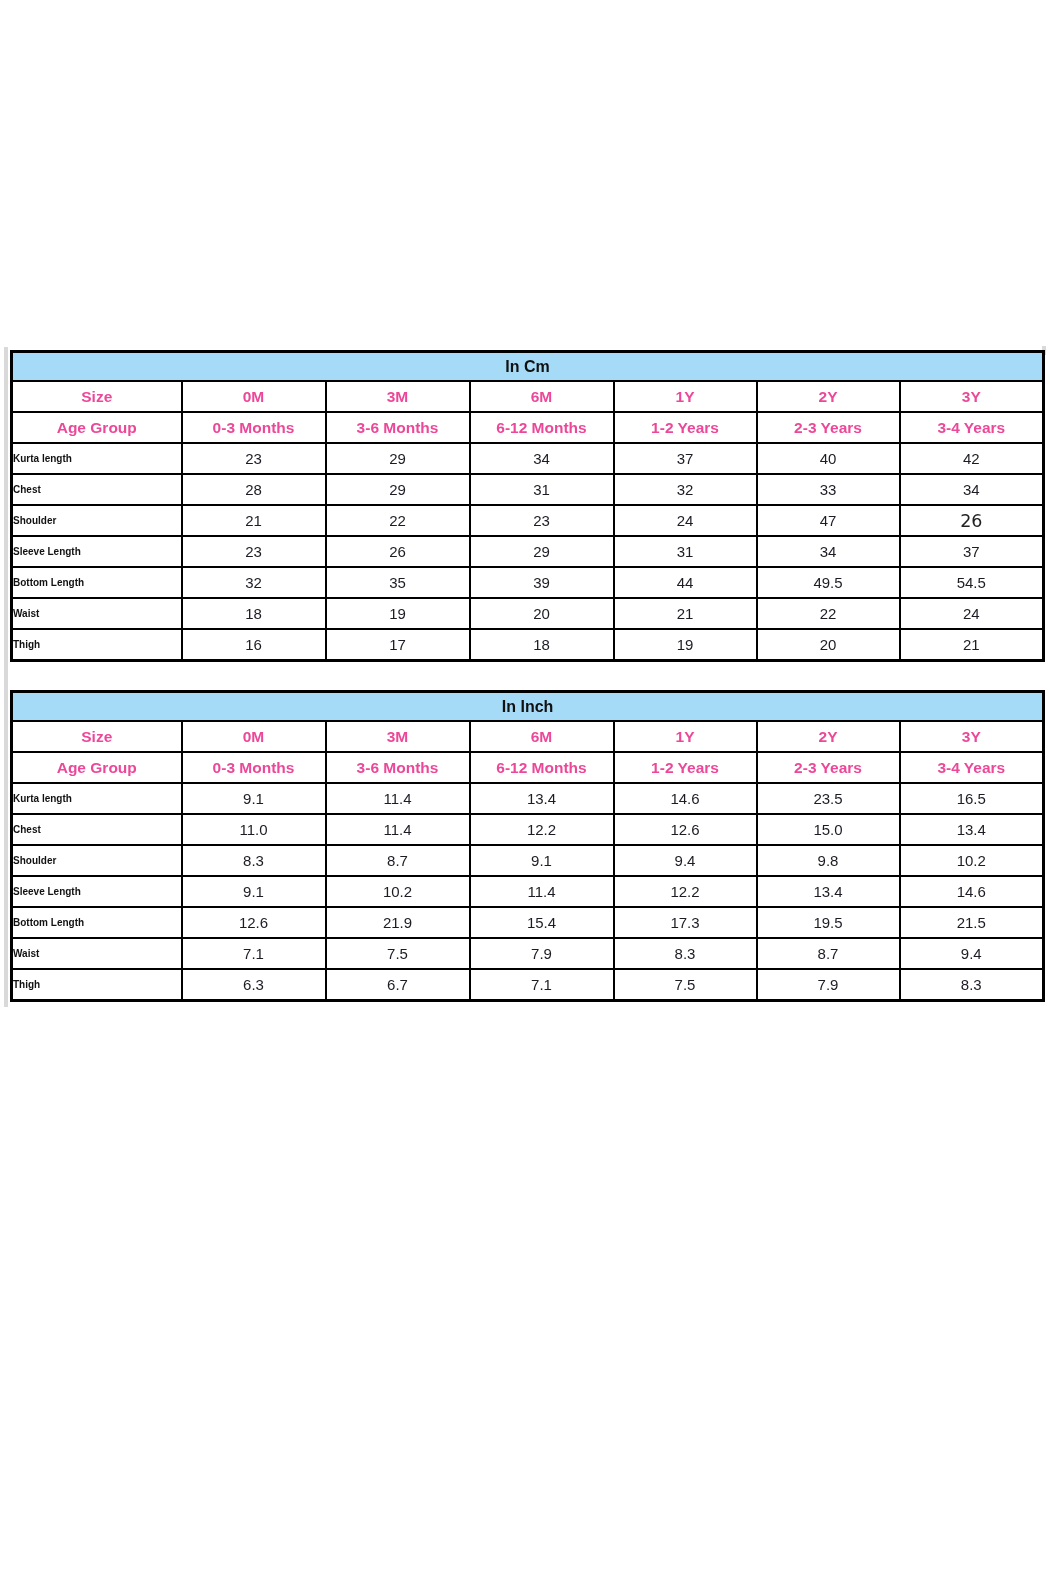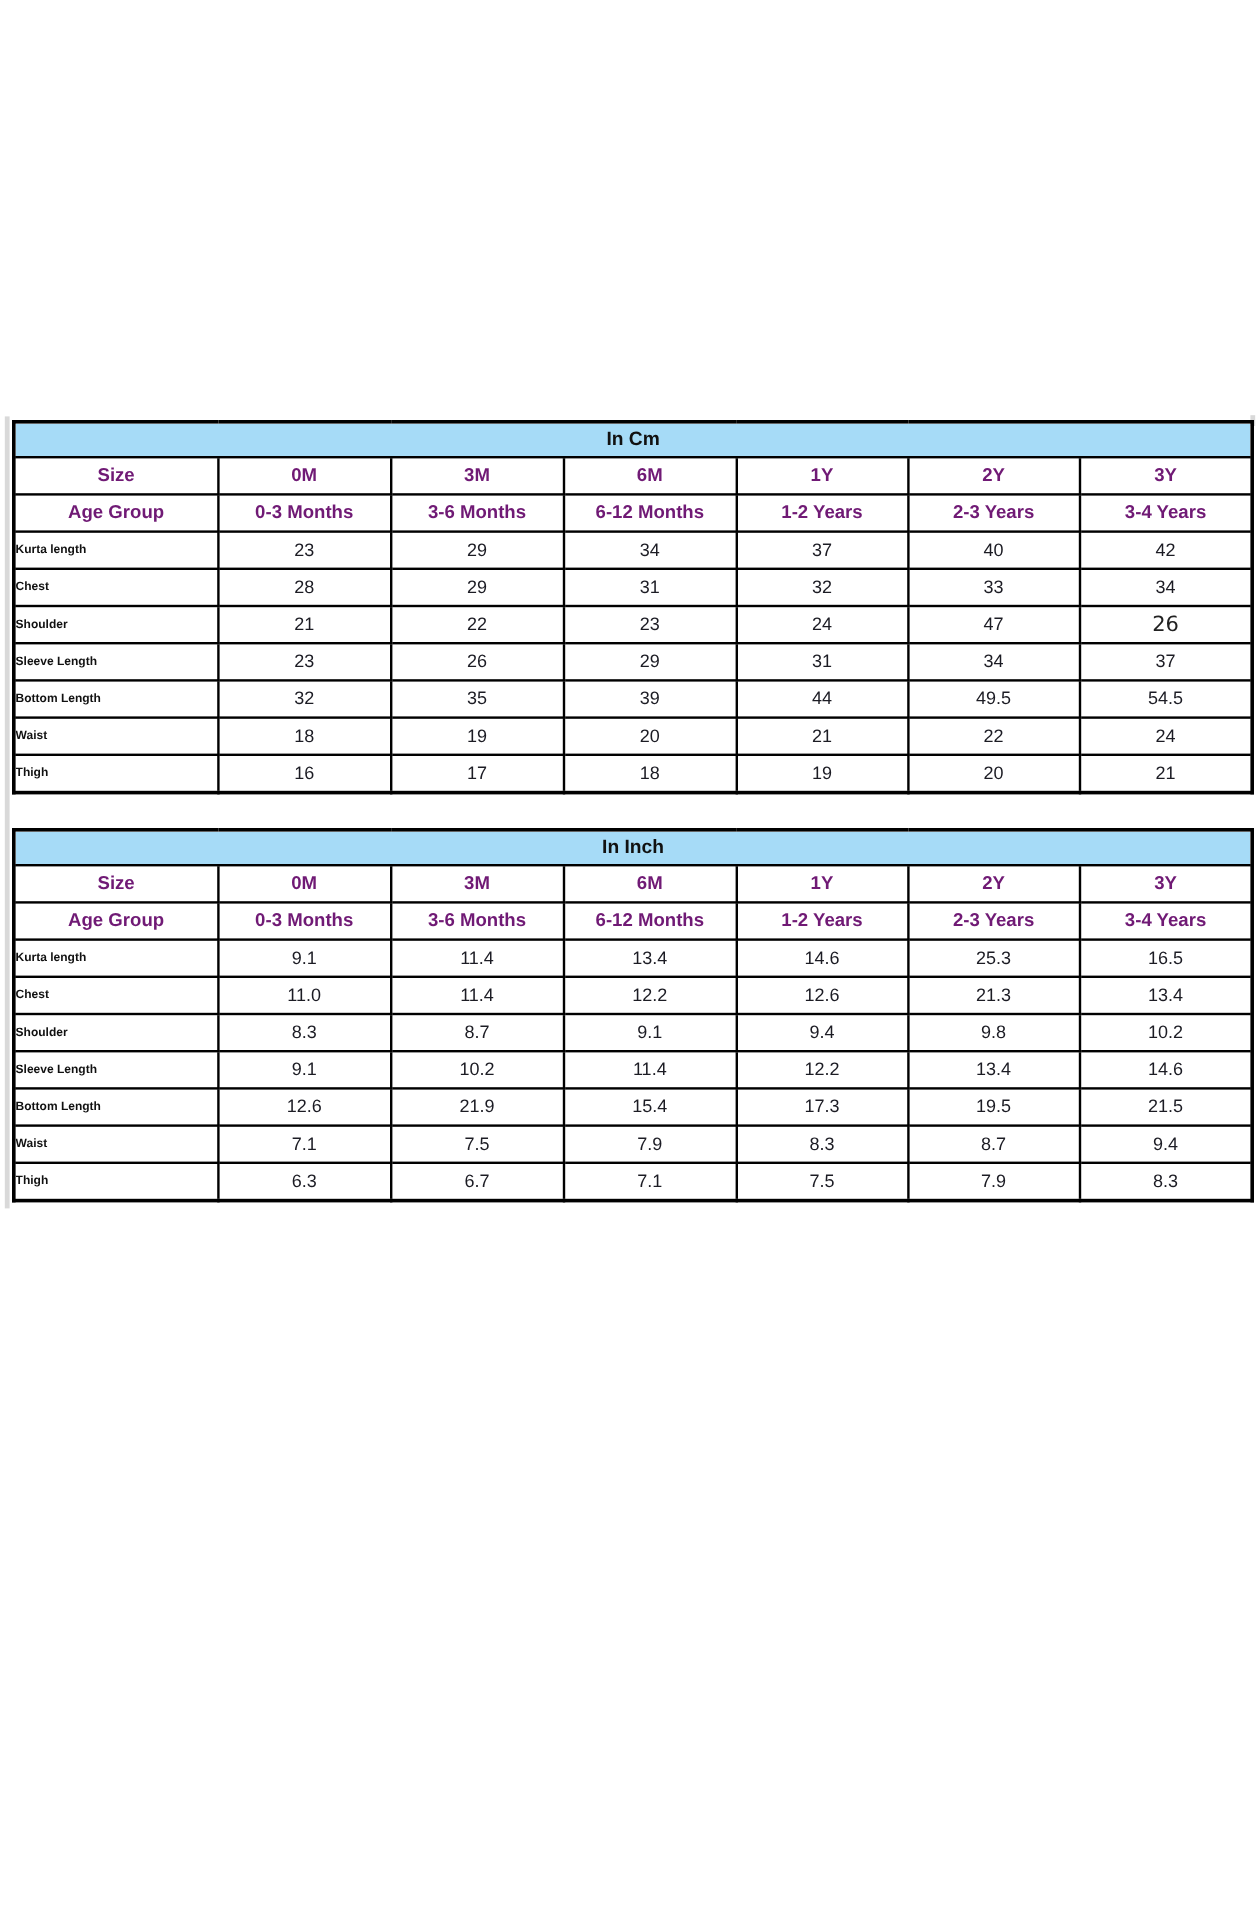--- a/index.html
+++ b/index.html
@@ -58,21 +58,21 @@
     font-weight: bold;
     font-size: 16px;
     color: #111111;
   }
   .hdr-label-cell, .hdr-val-cell {
     height: 29px;
     text-align: center;
     vertical-align: middle;
     font-weight: bold;
     font-size: 15.5px;
-    color: #701a75;
+    color: #ec4899;
     background: #ffffff;
   }
   .row-label-cell {
     height: 29px;
     text-align: left;
     vertical-align: middle;
     font-weight: bold;
     font-size: 10px;
     color: #111111;
     padding-left: 9px;
@@ -235,30 +235,30 @@
           <td class="hdr-val-cell">1-2 Years</td>
           <td class="hdr-val-cell">2-3 Years</td>
           <td class="hdr-val-cell">3-4 Years</td>
         </tr>
         <tr>
           <td class="row-label-cell">Kurta length</td>
           <td class="val-cell">9.1</td>
           <td class="val-cell">11.4</td>
           <td class="val-cell">13.4</td>
           <td class="val-cell">14.6</td>
-          <td class="val-cell">25.3</td>
+          <td class="val-cell">23.5</td>
           <td class="val-cell">16.5</td>
         </tr>
         <tr>
           <td class="row-label-cell">Chest</td>
           <td class="val-cell">11.0</td>
           <td class="val-cell">11.4</td>
           <td class="val-cell">12.2</td>
           <td class="val-cell">12.6</td>
-          <td class="val-cell">21.3</td>
+          <td class="val-cell">15.0</td>
           <td class="val-cell">13.4</td>
         </tr>
         <tr>
           <td class="row-label-cell">Shoulder</td>
           <td class="val-cell">8.3</td>
           <td class="val-cell">8.7</td>
           <td class="val-cell">9.1</td>
           <td class="val-cell">9.4</td>
           <td class="val-cell">9.8</td>
           <td class="val-cell">10.2</td>

